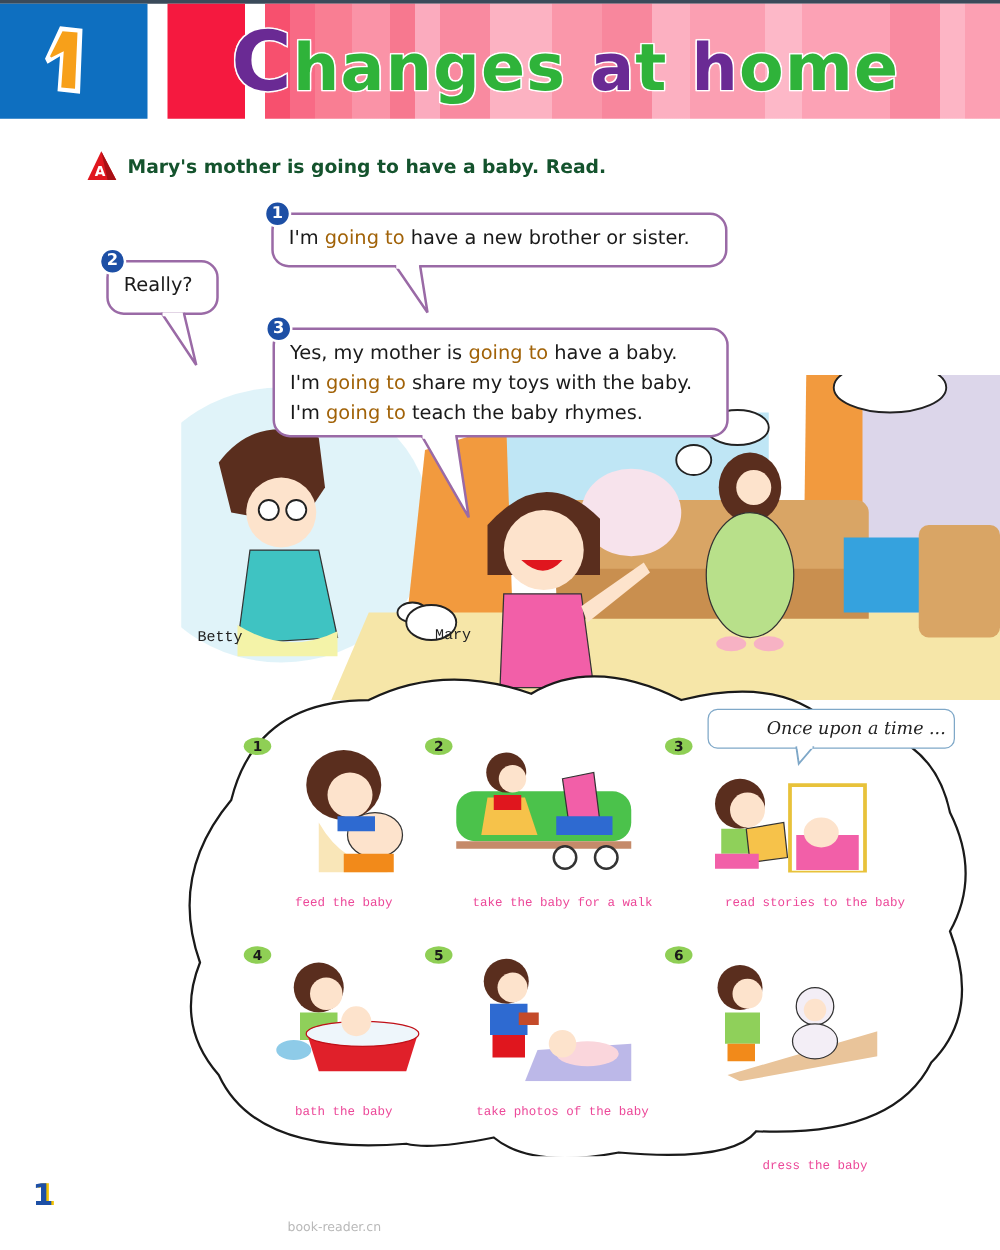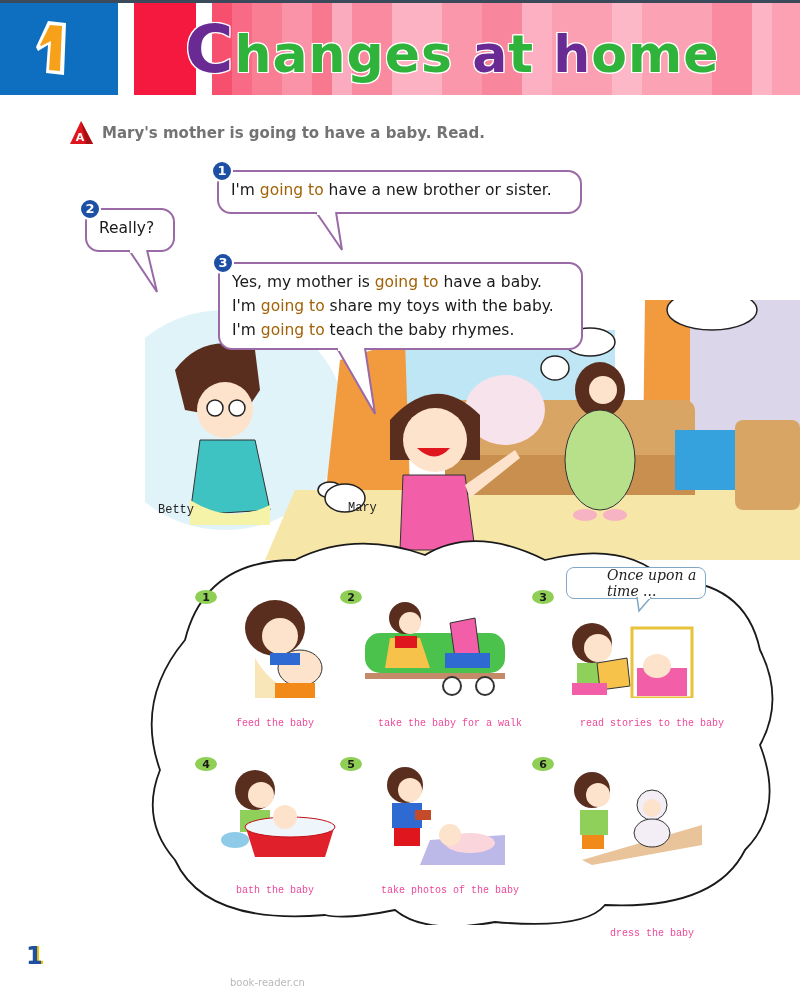--- a/index.html
+++ b/index.html
@@ -20,21 +20,21 @@
       #fdb5c5 540px, #fdb5c5 560px, #fca0b3 560px); }
     .banner .title { position: absolute; left: 185px; top: 14px; font-family: "DejaVu Sans", sans-serif; font-weight: bold; font-size: 52px; letter-spacing: 1px; line-height: 66px; white-space: nowrap; }
     .banner .title span { -webkit-text-stroke: 2px #ffffff; paint-order: stroke fill; text-shadow: 0 0 2px #fff, 1px 1px 0 #fff, -1px -1px 0 #fff, 1px -1px 0 #fff, -1px 1px 0 #fff; }
     .t-purple { color: #6a2a94; }
     .t-green { color: #2fb33a; }
     .t-big { font-size: 66px; }
 
     
     .instruction { position: absolute; left: 68px; top: 120px; display: flex; align-items: center; }
     .instruction .tri { width: 26px; height: 26px; margin-right: 8px; }
-    .instruction .text { font-family: "DejaVu Sans", sans-serif; font-weight: bold; font-size: 15px; color: #737373; }
+    .instruction .text { font-family: "DejaVu Sans", sans-serif; font-weight: bold; font-size: 15px; color: #14532d; }
 
     
     .bubble { position: absolute; background: #ffffff; border: 2px solid #9a6aa6; border-radius: 14px; padding: 6px 12px; font-family: "DejaVu Sans", sans-serif; font-size: 15.5px; line-height: 24px; color: #1a1a1a; z-index: 5; }
     .bubble .badge { position: absolute; left: -8px; top: -12px; width: 22px; height: 22px; border-radius: 50%; background: #1d4fa5; color: #fff; font-weight: bold; font-size: 13px; display: flex; align-items: center; justify-content: center; border: 2px solid #fff; }
     .bubble .hl { color: #a16207; }
     .bubble .tail { position: absolute; z-index: 6; }
     .b1 { left: 217px; top: 170px; width: 365px; height: 44px; }
     .b2 { left: 85px; top: 208px; width: 90px; height: 44px; }
     .b3 { left: 218px; top: 262px; width: 365px; height: 88px; }
 
@@ -59,21 +59,21 @@
     .a4 { left: 195px; top: 757px; }
     .a5 { left: 340px; top: 757px; }
     .a6 { left: 532px; top: 757px; }
     .a1 .caption { left: -10px; }
     .a2 .caption { left: 10px; width: 200px; }
     .a3 .caption { left: 20px; width: 200px; }
     .a4 .caption { left: -10px; }
     .a5 .caption { left: 10px; width: 200px; }
     .a6 .caption { left: 20px; width: 200px; margin-top: 43px; }
 
-    .story-bubble { position: absolute; left: 566px; top: 567px; width: 140px; height: 32px; border: 1.5px solid #7fa8c8; border-radius: 8px; background: #fff; font-family: "DejaVu Serif", serif; font-style: italic; font-size: 14px; color: #222; display: flex; align-items: center; justify-content: center; z-index: 4; padding-left: 40px; }
+    .story-bubble { position: absolute; left: 566px; top: 567px; width: 198px; height: 32px; border: 1.5px solid #7fa8c8; border-radius: 8px; background: #fff; font-family: "DejaVu Serif", serif; font-style: italic; font-size: 14px; color: #222; display: flex; align-items: center; justify-content: center; z-index: 4; padding-left: 40px; }
     .story-bubble .tail { position: absolute; left: 68px; top: 29px; }
 
     
     .page-num { position: absolute; left: 26px; top: 942px; font-family: "DejaVu Sans", sans-serif; font-weight: bold; font-size: 24px; color: #1d4fa5; text-shadow: 2px 0 0 #f2c200; }
     .watermark { position: absolute; left: 230px; top: 977px; font-family: "DejaVu Sans", sans-serif; font-size: 10px; color: #b9b9b9; }
   </style>
 </head>
 <body>
 
 <div class="banner">

